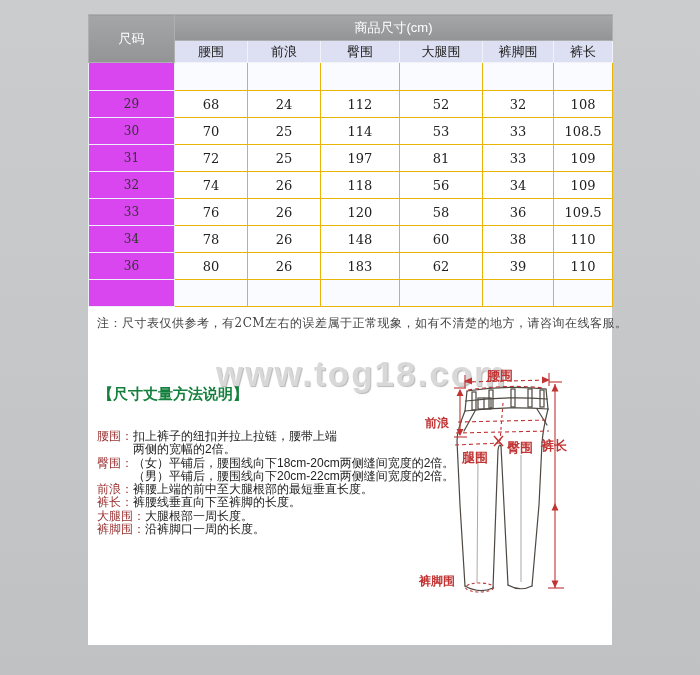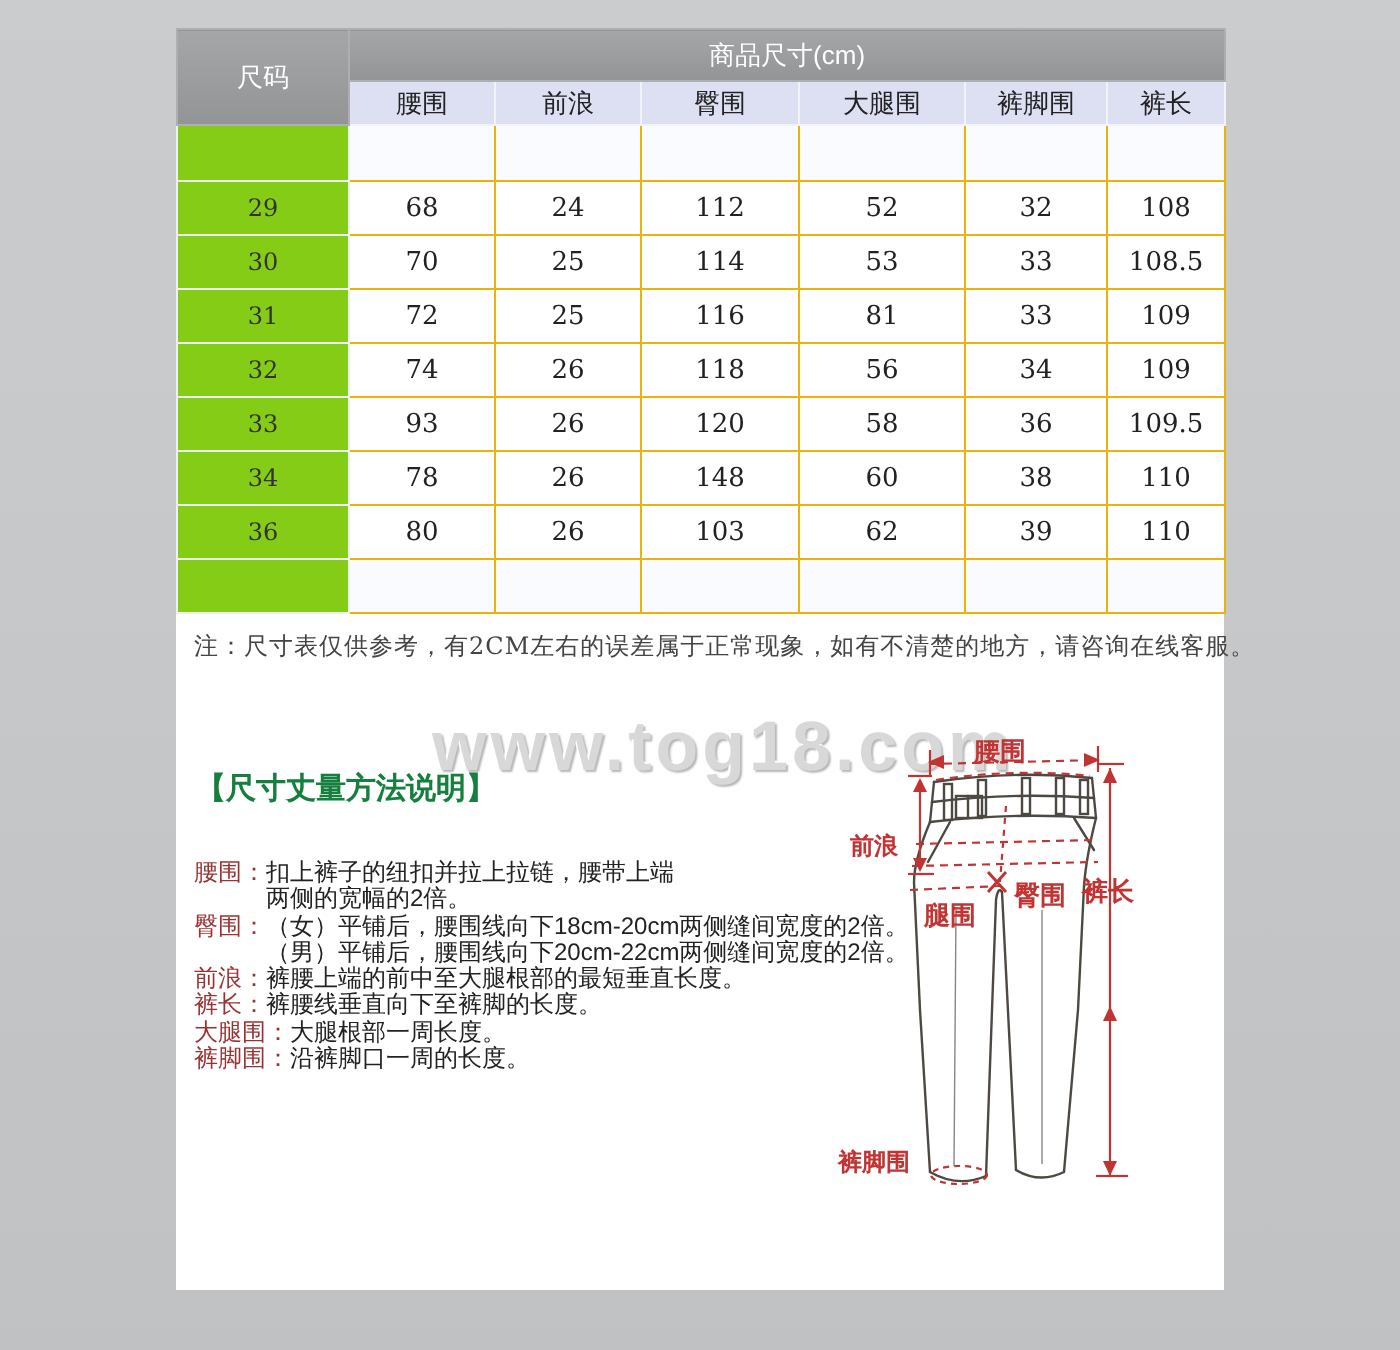--- a/index.html
+++ b/index.html
@@ -36,21 +36,21 @@
   tr.head-row-2 { height: 22px; }
   tr.head-row-2 th {
     background: #dde0f2; color: #222222;
     font-weight: normal; font-size: 13px;
     border: 1px solid #f2f3fa;
     font-family: "Liberation Sans", sans-serif;
   }
   tbody tr { height: 27px; }
   tbody tr.spacer-row-top { height: 28px; }
   tbody th.size-cell {
-    background: #84cc16; color: #333333;
+    background: #d946ef; color: #333333;
     font-weight: normal; font-size: 12px;
     border: 1px solid #eef0f8;
   }
   tbody td {
     background: #ffffff; color: #222222; font-size: 13px;
     border: 1px solid #eab308;
   }
   tbody tr.spacer-row-top td, tbody tr.spacer-row-bottom td { background: #fafbfe; }
 
   
@@ -153,57 +153,57 @@
             <td>25</td>
             <td>114</td>
             <td>53</td>
             <td>33</td>
             <td>108.5</td>
           </tr>
           <tr>
             <th class="size-cell">31</th>
             <td>72</td>
             <td>25</td>
-            <td>116</td>
+            <td>197</td>
             <td>81</td>
             <td>33</td>
             <td>109</td>
           </tr>
           <tr>
             <th class="size-cell">32</th>
             <td>74</td>
             <td>26</td>
             <td>118</td>
             <td>56</td>
             <td>34</td>
             <td>109</td>
           </tr>
           <tr>
             <th class="size-cell">33</th>
-            <td>93</td>
+            <td>76</td>
             <td>26</td>
             <td>120</td>
             <td>58</td>
             <td>36</td>
             <td>109.5</td>
           </tr>
           <tr>
             <th class="size-cell">34</th>
             <td>78</td>
             <td>26</td>
             <td>148</td>
             <td>60</td>
             <td>38</td>
             <td>110</td>
           </tr>
           <tr>
             <th class="size-cell">36</th>
             <td>80</td>
             <td>26</td>
-            <td>103</td>
+            <td>183</td>
             <td>62</td>
             <td>39</td>
             <td>110</td>
           </tr>
           <tr class="spacer-row-bottom">
             <th class="size-cell"></th>
             <td></td>
             <td></td>
             <td></td>
             <td></td>

